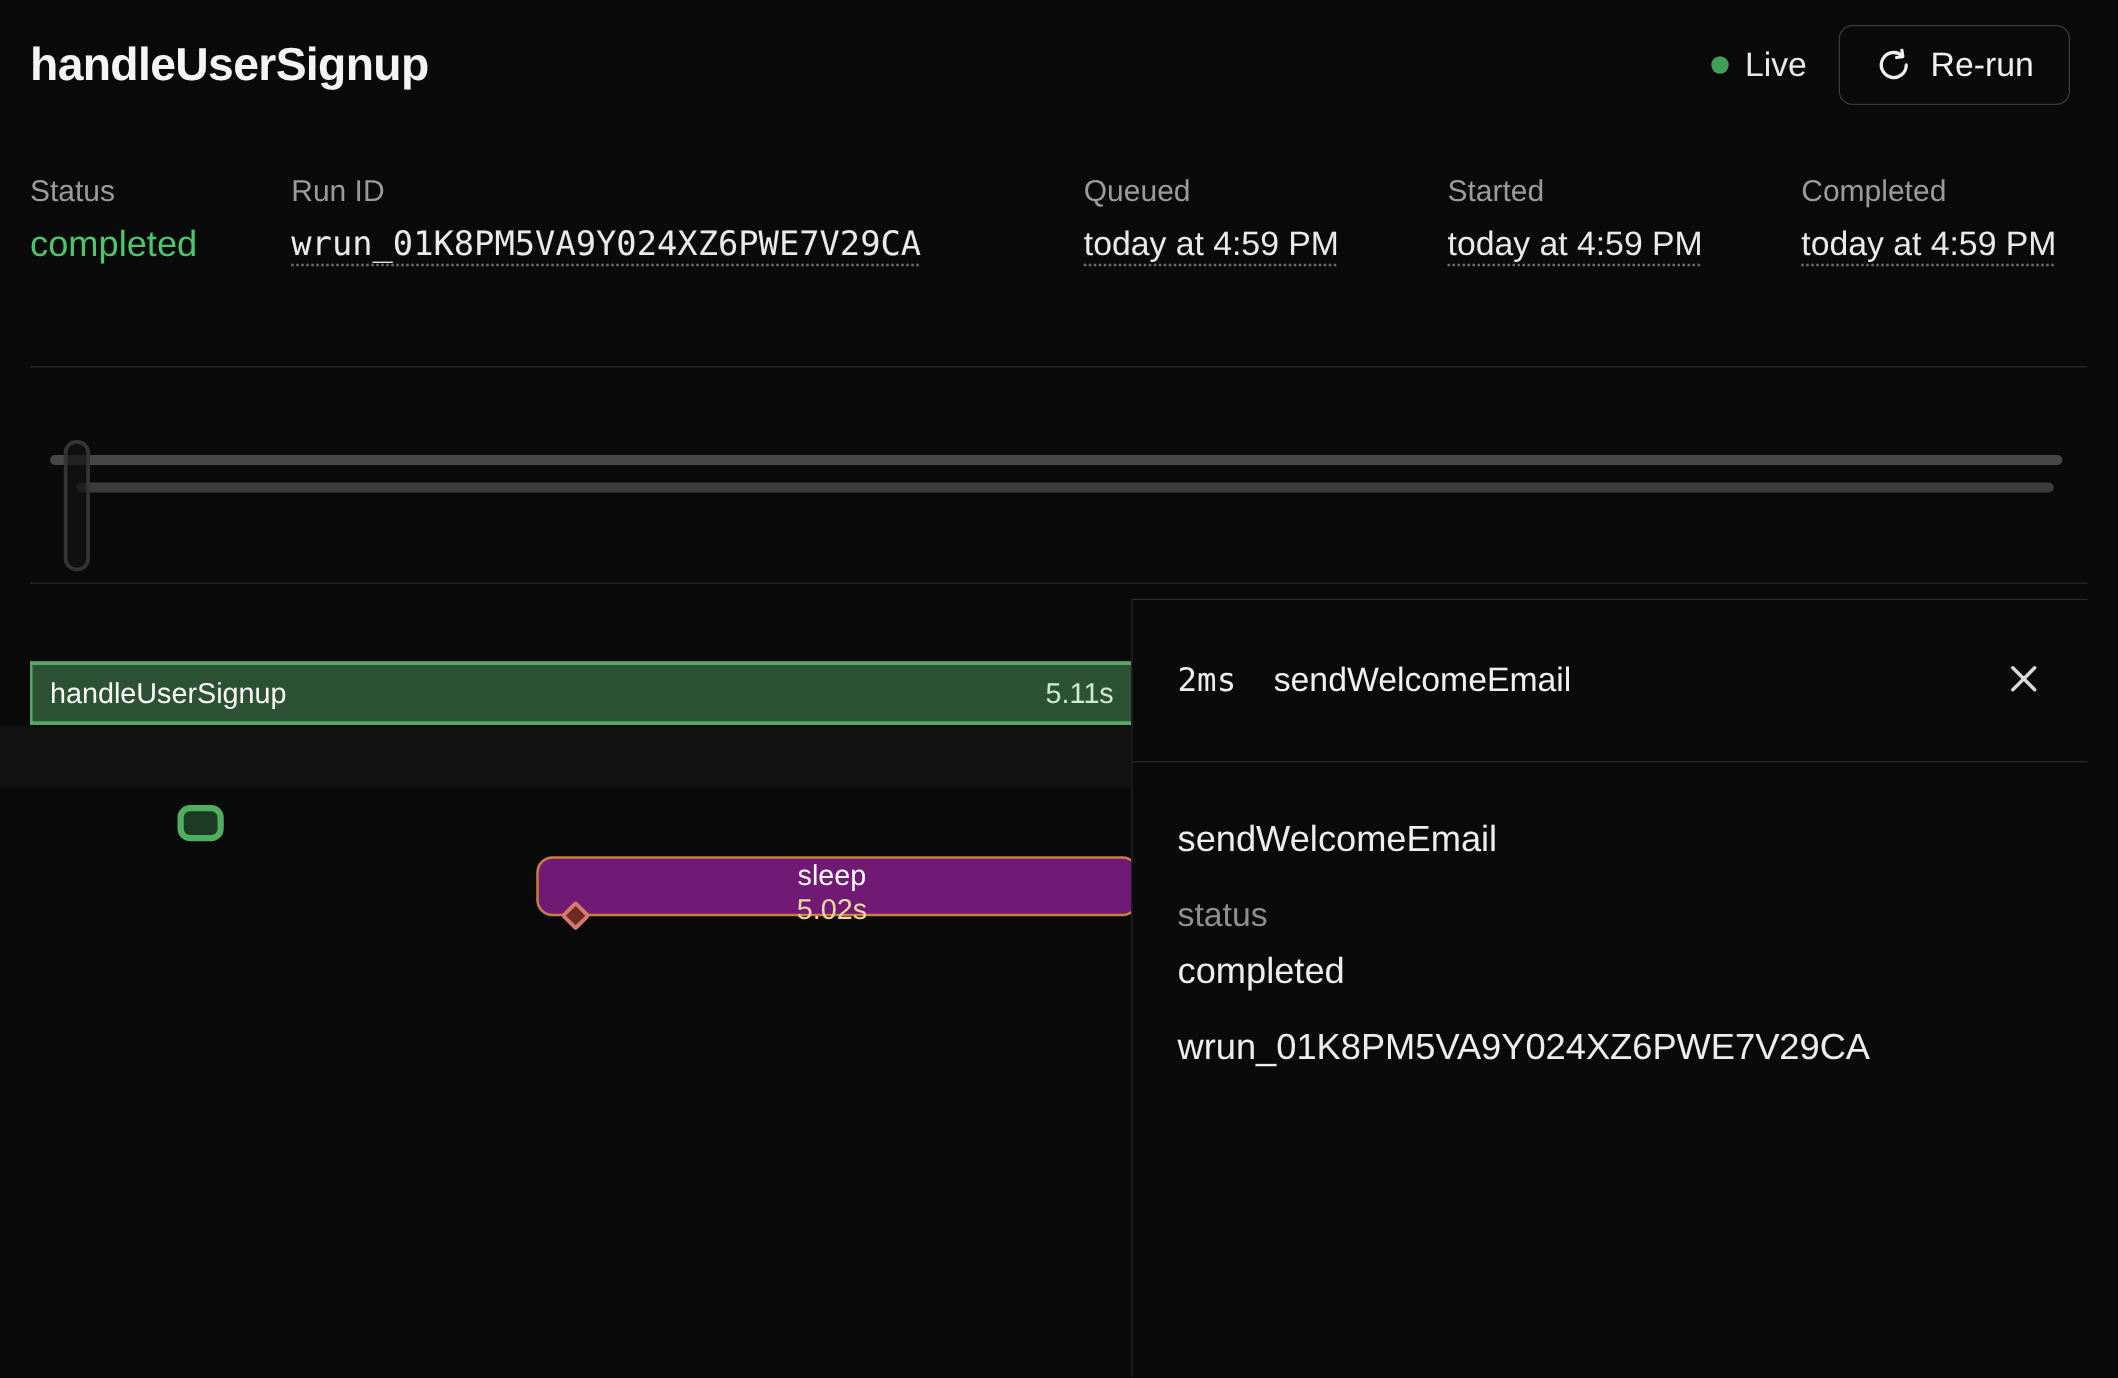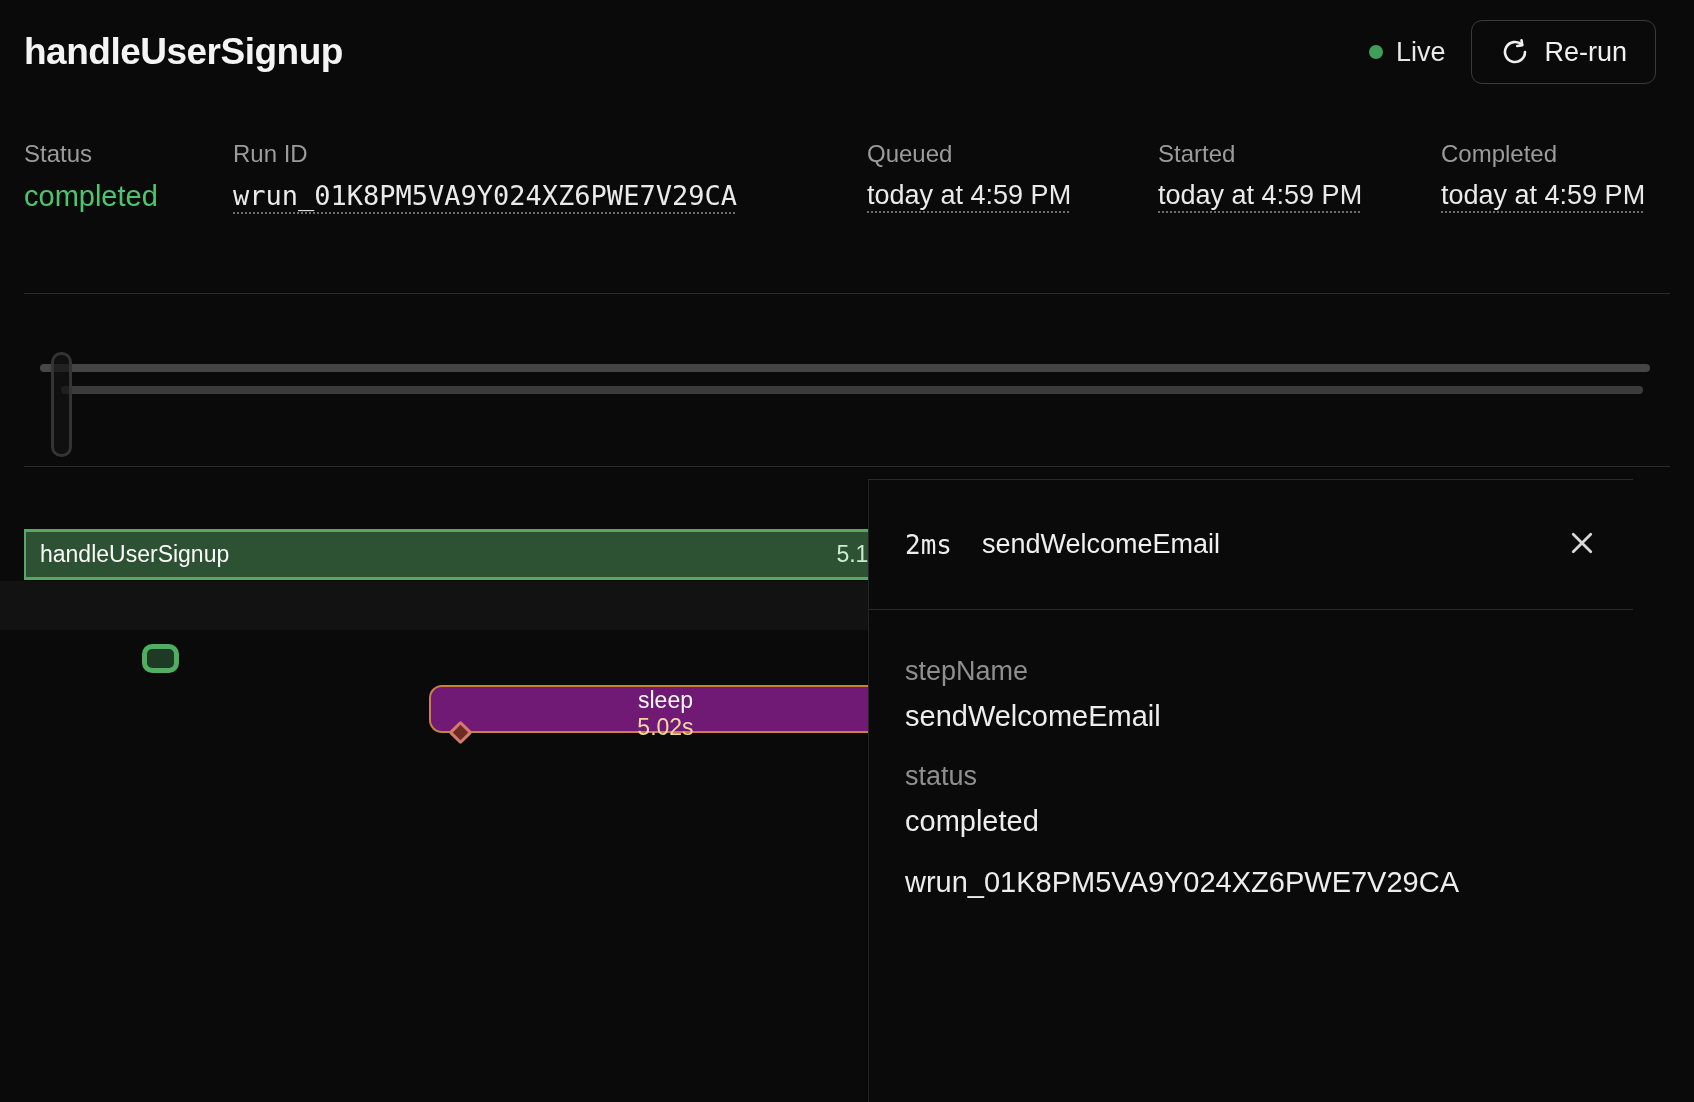--- a/index.html
+++ b/index.html
@@ -70,21 +70,21 @@
     background:#701a75; border:2px solid #c9813d; border-radius:13px;flex-direction:column;
   }
   .bar-sleep .bar-dur { color:#eed9a4; }
   .diamond {
     position:absolute; left:452px; top:257px; width:17px; height:17px;
     background:#6d2b24; border:3px solid #d4796d; transform:rotate(45deg); border-radius:2px;
   }
 
   
   .panel {
-    position:absolute; left:868px; top:12px; width:765px; height:623px;
+    position:absolute; left:905px; top:12px; width:765px; height:623px;
     background:#0a0a0a; border-top:1px solid #2b2b2b; border-left:1px solid #242424; z-index:5;
   }
   .panel-header {
     display:flex; align-items:center; height:130px; padding:0 30px 0 36px;
     border-bottom:1px solid #2b2b2b;
   }
   .panel-dur { font-size:26px; color:#ededed; margin-right:30px; }
   .panel-title { font-size:27px; color:#f0f0f0; }
   .close-btn { margin-left:auto; background:none; border:none; cursor:pointer; padding:6px; }
   .panel-body { padding:46px 36px 0 36px; }
@@ -171,21 +171,20 @@
           <span>
             <svg width="30" height="30" viewBox="0 0 24 24" fill="none" stroke="#d9d9d9" stroke-width="2.2" stroke-linecap="round">
               <line x1="5" y1="5" x2="19" y2="19"></line>
               <line x1="19" y1="5" x2="5" y2="19"></line>
             </svg>
           </span>
         </button>
       </div>
       <div class="panel-body">
         <div class="field">
-          <div class="field-label">stepName</div>
           <div class="field-value">sendWelcomeEmail</div>
         </div>
         <div class="field">
           <div class="field-label">status</div>
           <div class="field-value">completed</div>
         </div>
         <div class="field">
         </div>
         <div class="field">
           <div class="field-value">wrun_01K8PM5VA9Y024XZ6PWE7V29CA</div>

